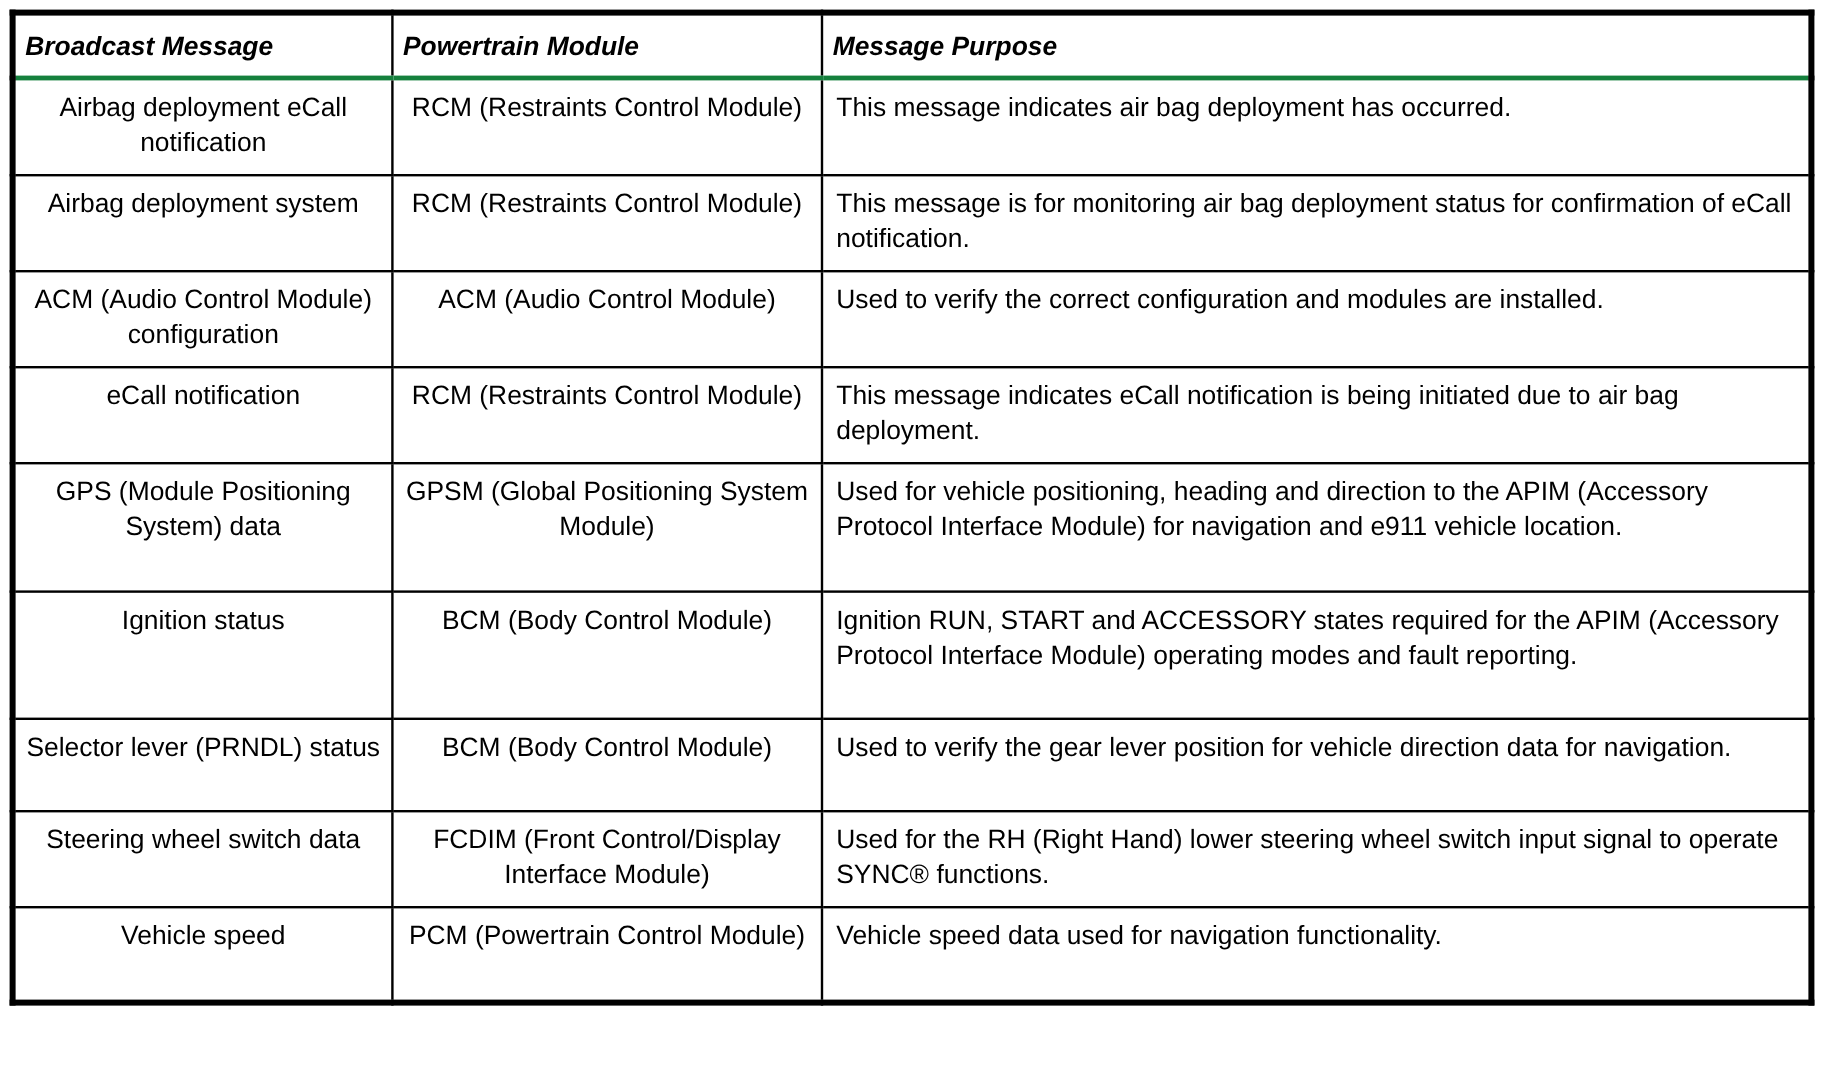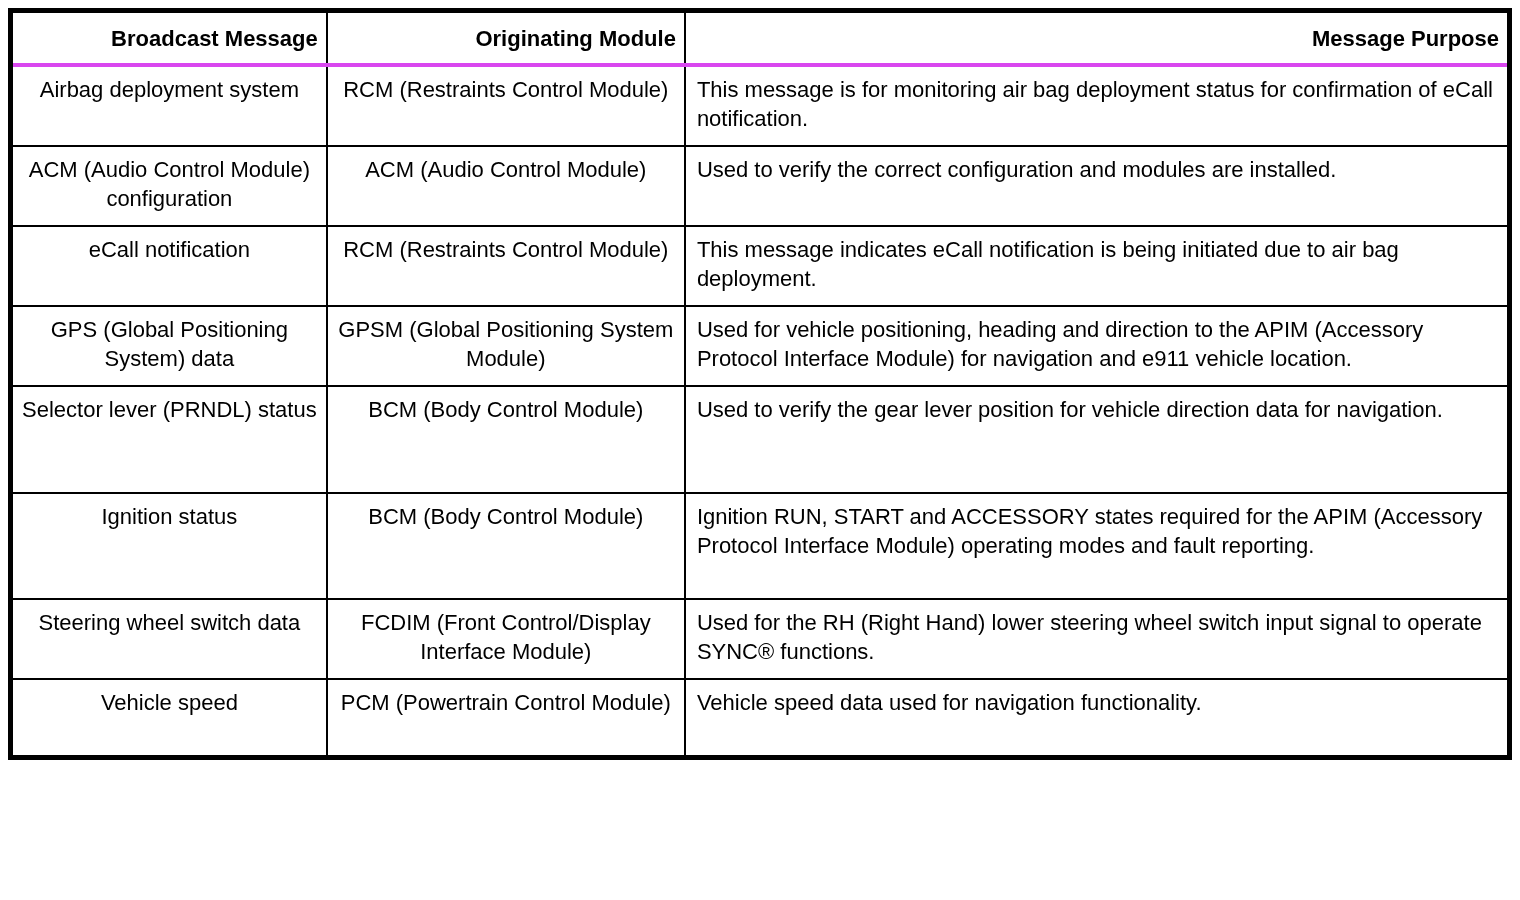--- a/index.html
+++ b/index.html
@@ -31,25 +31,26 @@
   .msg-table td {
     border: 2px solid #000000;
     font-size: 22px;
     line-height: 29px;
     color: #000000;
     vertical-align: top;
     overflow: hidden;
   }
   .msg-table thead th {
     font-weight: bold;
-    text-align: right;
+    text-align: left;
     vertical-align: middle;
     padding: 5px 8px;
-    border-bottom: 4px solid #d946ef;
+    border-bottom: 4px solid #15803d;
     height: 40px;
+    font-style: italic;
   }
   .msg-table td.centered {
     text-align: center;
     padding: 8px 8px 12px 8px;
   }
   .msg-table td.purpose {
     text-align: left;
     padding: 8px 14px 12px 11px;
   }
   .col-message { width: 20.6%; }
@@ -68,54 +69,59 @@
   tbody tr:nth-child(10) { height: 81px; }
 </style>
 </head>
 <body>
 
 <div class="page">
   <table class="msg-table">
     <thead>
       <tr>
         <th class="col-message">Broadcast Message</th>
-        <th class="col-module">Originating Module</th>
+        <th class="col-module">Powertrain Module</th>
         <th class="col-purpose">Message Purpose</th>
       </tr>
     </thead>
     <tbody id="table-body">
+        <tr>
+          <td class="centered">Airbag deployment eCall notification</td>
+          <td class="centered">RCM (Restraints Control Module)</td>
+          <td class="purpose">This message indicates air bag deployment has occurred.</td>
+        </tr>
         <tr>
           <td class="centered">Airbag deployment system</td>
           <td class="centered">RCM (Restraints Control Module)</td>
           <td class="purpose">This message is for monitoring air bag deployment status for confirmation of eCall notification.</td>
         </tr>
         <tr>
           <td class="centered">ACM (Audio Control Module) configuration</td>
           <td class="centered">ACM (Audio Control Module)</td>
           <td class="purpose">Used to verify the correct configuration and modules are installed.</td>
         </tr>
         <tr>
           <td class="centered">eCall notification</td>
           <td class="centered">RCM (Restraints Control Module)</td>
           <td class="purpose">This message indicates eCall notification is being initiated due to air bag deployment.</td>
         </tr>
         <tr>
-          <td class="centered">GPS (Global Positioning System) data</td>
+          <td class="centered">GPS (Module Positioning System) data</td>
           <td class="centered">GPSM (Global Positioning System Module)</td>
           <td class="purpose">Used for vehicle positioning, heading and direction to the APIM (Accessory Protocol Interface Module) for navigation and e911 vehicle location.</td>
+        </tr>
+        <tr>
+          <td class="centered">Ignition status</td>
+          <td class="centered">BCM (Body Control Module)</td>
+          <td class="purpose">Ignition RUN, START and ACCESSORY states required for the APIM (Accessory Protocol Interface Module) operating modes and fault reporting.</td>
         </tr>
         <tr>
           <td class="centered">Selector lever (PRNDL) status</td>
           <td class="centered">BCM (Body Control Module)</td>
           <td class="purpose">Used to verify the gear lever position for vehicle direction data for navigation.</td>
-        </tr>
-        <tr>
-          <td class="centered">Ignition status</td>
-          <td class="centered">BCM (Body Control Module)</td>
-          <td class="purpose">Ignition RUN, START and ACCESSORY states required for the APIM (Accessory Protocol Interface Module) operating modes and fault reporting.</td>
         </tr>
         <tr>
           <td class="centered">Steering wheel switch data</td>
           <td class="centered">FCDIM (Front Control/Display Interface Module)</td>
           <td class="purpose">Used for the RH (Right Hand) lower steering wheel switch input signal to operate SYNC® functions.</td>
         </tr>
         <tr>
           <td class="centered">Vehicle speed</td>
           <td class="centered">PCM (Powertrain Control Module)</td>
           <td class="purpose">Vehicle speed data used for navigation functionality.</td>

